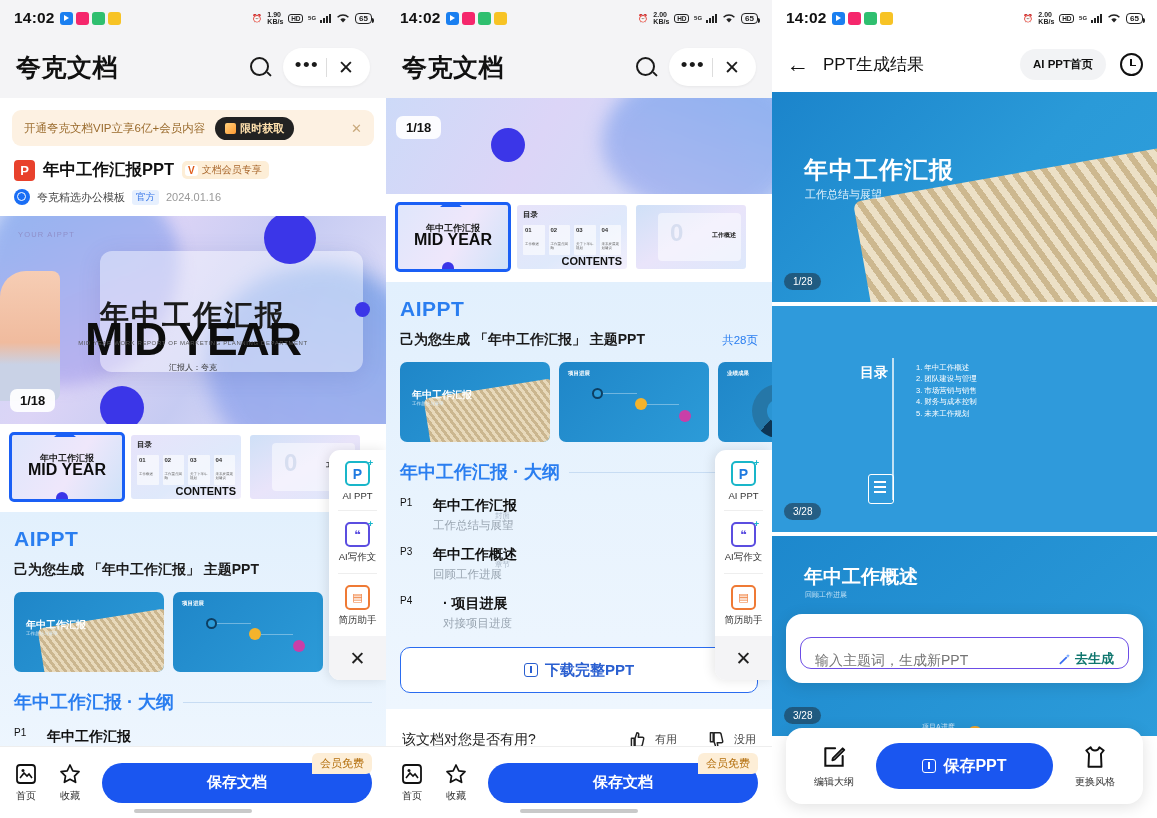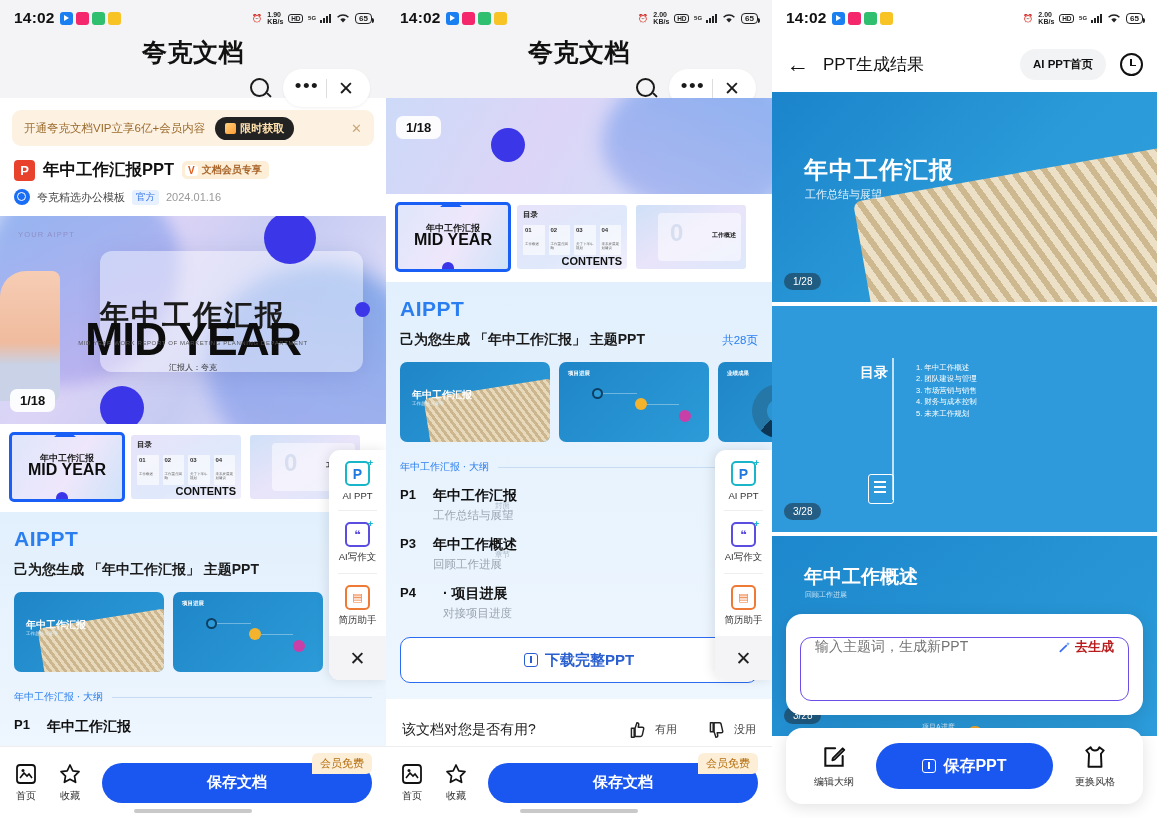--- a/index.html
+++ b/index.html
@@ -34,21 +34,21 @@
   .hd-badge { border:1.4px solid #222; border-radius:3px; font-size:6.5px; padding:0 2px; font-weight:700; letter-spacing:-.3px;}
   .bars { display:flex; align-items:flex-end; gap:1px; height:10px; }
   .bars i { width:2px; background:#222; display:block; }
   .bars i:nth-child(1){height:3px} .bars i:nth-child(2){height:5px}
   .bars i:nth-child(3){height:7px} .bars i:nth-child(4){height:9px}
   .fivegtxt { font-size:6px; font-weight:700; margin-right:-1px;}
   .batt { border:1.4px solid #222; border-radius:4px; padding:0 3px; font-size:8px; font-weight:700; position:relative;}
   .batt:after{content:"";position:absolute;right:-3px;top:4px;width:2px;height:5px;background:#222;border-radius:0 2px 2px 0;}
 
   
-  .apphdr { background:#f4f4f6; height:62px; display:flex; align-items:center; padding:0 16px;flex-direction:column; }
+  .apphdr { background:#f4f4f6; height:62px; display:flex; align-items:center; padding:0 16px; }
   .apptitle { font-size:25px; font-weight:bold; color:#111; letter-spacing:.5px;}
   .hdr-right { margin-left:auto; display:flex; align-items:center; gap:12px;}
   .icn-search { width:22px; height:22px; position:relative;}
   .icn-search:before{content:"";position:absolute;width:15px;height:15px;border:2px solid #1a1a1a;border-radius:50%;left:1px;top:1px;}
   .icn-search:after{content:"";position:absolute;width:6px;height:2px;background:#1a1a1a;transform:rotate(45deg);right:-1px;bottom:3px;border-radius:1px;}
   .pill { background:#fff; border-radius:20px; height:38px; display:flex; align-items:center; padding:0 5px; box-shadow:0 1px 3px rgba(0,0,0,.06);}
   .dots { width:38px; text-align:center; font-size:19px; letter-spacing:1.5px; color:#1a1a1a; line-height:10px; padding-bottom:5px;}
   .divider-v { width:1px; height:19px; background:#ddd; }
   .xbtn { width:38px; text-align:center; font-size:19px; color:#1a1a1a; font-weight:400;}
 
@@ -61,21 +61,21 @@
   .vip-cta .gi { width:11px; height:11px; background:linear-gradient(135deg,#ffd27f,#ff9b32); border-radius:2px; }
   .vipbar .cls { margin-left:auto; color:#c9a97c; font-size:13px; }
 
   
   .doctitle-row { display:flex; align-items:center; padding:13px 14px 0; gap:8px; }
   .ppt-ico { width:21px;height:21px;background:#e8412c;border-radius:4px;color:#fff;font-weight:bold;
              font-size:13px;display:flex;align-items:center;justify-content:center;}
   .doctitle { font-size:16.5px; font-weight:bold; color:#111; }
   .vipchip { display:flex; align-items:center; gap:4px; background:#fdeed7; border-radius:5px; padding:2px 7px 2px 3px;}
   .vipchip .v { background:#fff; color:#e05b1a; font-weight:bold; font-size:10px; border-radius:3px; padding:0 3px;}
-  .vipchip .t { font-size:10px; color:#a8662b;font-weight:bold; }
+  .vipchip .t { font-size:10px; color:#a8662b; }
   .docmeta { display:flex; align-items:center; gap:7px; padding:8px 14px 11px; }
   .qlogo { width:16px;height:16px;border-radius:50%;background:#1a6ef5;position:relative;}
   .qlogo:after{content:"";position:absolute;width:7px;height:7px;border:1.6px solid #fff;border-radius:50%;left:3px;top:3px;}
   .docmeta .src { font-size:11px; color:#444; }
   .docmeta .official { font-size:9.5px; color:#3a78e8; background:#e7f0fe; border-radius:3px; padding:1px 4px; }
   .docmeta .date { font-size:11px; color:#999; }
 
   
   .hero { position:relative; height:208px; overflow:hidden;
           background:linear-gradient(125deg,#cdd9f7 0%,#dcd4f6 32%,#c6cbf2 58%,#eae6fb 100%); }
@@ -143,24 +143,24 @@
   .n1{left:33px;top:26px;width:11px;height:11px;border:2px solid #0d3f63;background:#2c9bd8;}
   .n2{left:76px;top:36px;width:12px;height:12px;background:#f3b32c;}
   .n3{left:120px;top:48px;width:12px;height:12px;background:#c83fa8;}
   .ln{position:absolute;height:1px;background:rgba(255,255,255,.35);}
   .slide.s3 .ti{position:absolute;left:9px;top:8px;font-size:5.5px;font-weight:bold;color:#fff;}
   .slide.s3 .don{position:absolute;left:34px;top:22px;width:54px;height:54px;border-radius:50%;
     background:conic-gradient(#0d3554 0 62%,#2577a8 62% 100%);}
   .slide.s3 .don:after{content:"";position:absolute;left:15px;top:15px;width:24px;height:24px;border-radius:50%;background:#2b95d4;}
 
   .outline-hd { display:flex; align-items:center; gap:9px; margin-top:18px; }
-  .outline-hd .t { font-size:10px; font-weight:normal; color:#2a7ef0; white-space:nowrap;}
+  .outline-hd .t { font-size:18px; font-weight:bold; color:#2a7ef0; white-space:nowrap;}
   .outline-hd .rule { flex:1; height:1px; background:#c7dcf3;}
   .ol-item { display:flex; gap:11px; margin-top:13px; }
-  .ol-item .pn { font-size:13px; font-weight:bold; color:#111; width:22px; flex:none;}
+  .ol-item .pn { font-size:10px; font-weight:normal; color:#111; width:22px; flex:none;}
   .ol-item .tag { font-size:7.5px; color:#aab7c6; width:22px; flex:none; margin-top:14px; margin-left:-33px;}
   .ol-item .body .ti { font-size:14px; font-weight:bold; color:#111;}
   .ol-item .body .su { font-size:11.5px; color:#9aa6b2; margin-top:3px;}
   .ol-item.ind .body { margin-left:10px; }
   .dl-btn { margin-top:16px; height:46px; border-radius:10px; border:1.6px solid #2a6cf0;
             display:flex; align-items:center; justify-content:center; gap:7px;
             font-size:15px; font-weight:bold; color:#2a5fd0; background:#fff;}
   .dl-ic { width:14px;height:14px;border:1.6px solid #2a5fd0;border-radius:3px;position:relative;}
   .dl-ic:after{content:"";position:absolute;left:5px;top:2px;width:2px;height:7px;background:#2a5fd0;}
 
@@ -232,25 +232,25 @@
   .pnum { position:absolute; left:12px; bottom:12px; background:rgba(30,45,60,.55); color:#fff;
           font-size:10px; border-radius:9px; padding:3px 9px;}
 
   .genpanel { position:absolute; left:14px; right:14px; top:614px; background:#fff;
               border-radius:16px; padding:12px 14px 14px; box-shadow:0 3px 16px rgba(0,0,0,.12);}
   .genpanel .row1 { display:flex; align-items:center; }
   .genpanel .row1 .t { font-size:11.5px; font-weight:bold; color:#111;}
   .chev { margin-left:auto; width:16px;height:16px; position:relative;}
   .chev:after{content:"";position:absolute;left:2px;top:3px;width:9px;height:9px;
     border-right:2.2px solid #111;border-bottom:2.2px solid #111;transform:rotate(45deg);}
-  .geninput { margin-top:11px; height:64px; border:1.6px solid #6c4de6; border-radius:11px;
-              display:flex; align-items:flex-start; padding:0 14px; }
+  .geninput { margin-top:11px; height:32px; border:1.6px solid #6c4de6; border-radius:11px;
+              display:flex; align-items:flex-end; padding:0 14px; }
   .geninput input { border:0; outline:0; flex:1; font-size:14px; color:#aaa; background:transparent;
                     font-family:"Liberation Sans",sans-serif;}
-  .gogen { display:flex; align-items:center; gap:2px; font-size:13px; font-weight:bold; color:#b91c1c;}
+  .gogen { display:flex; align-items:center; gap:2px; font-size:13px; font-weight:bold; color:#0f766e;}
   .wand { width:15px;height:15px; color:#3a6df0; }
 
   .actionbar { position:absolute; left:14px; right:14px; bottom:14px; background:#fff;
                border-radius:16px; height:76px; display:flex; align-items:center;
                padding:0 16px; box-shadow:0 3px 16px rgba(0,0,0,.12);}
   .act { text-align:center; width:64px;}
   .act .al { font-size:10px; color:#333; margin-top:5px;}
   .saveppt { flex:1; margin:0 10px; height:46px; background:#1a56f0; border-radius:23px; color:#fff;
              font-size:16px; font-weight:bold; display:flex; align-items:center; justify-content:center; gap:7px;}
   .saveppt .dl-ic { border-color:#fff; }

